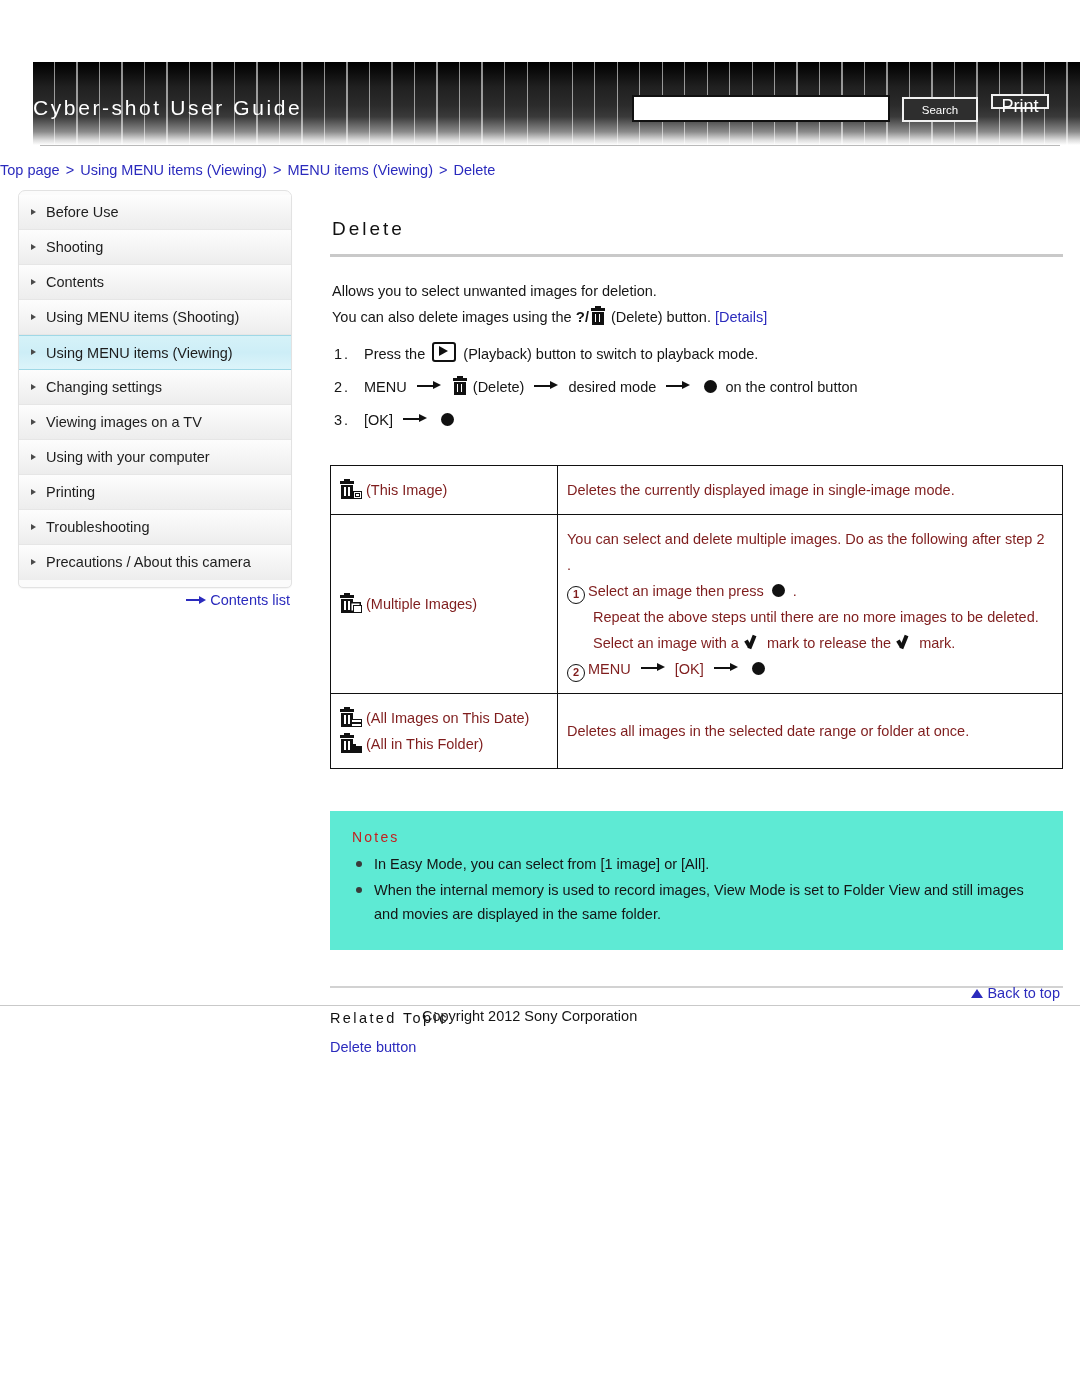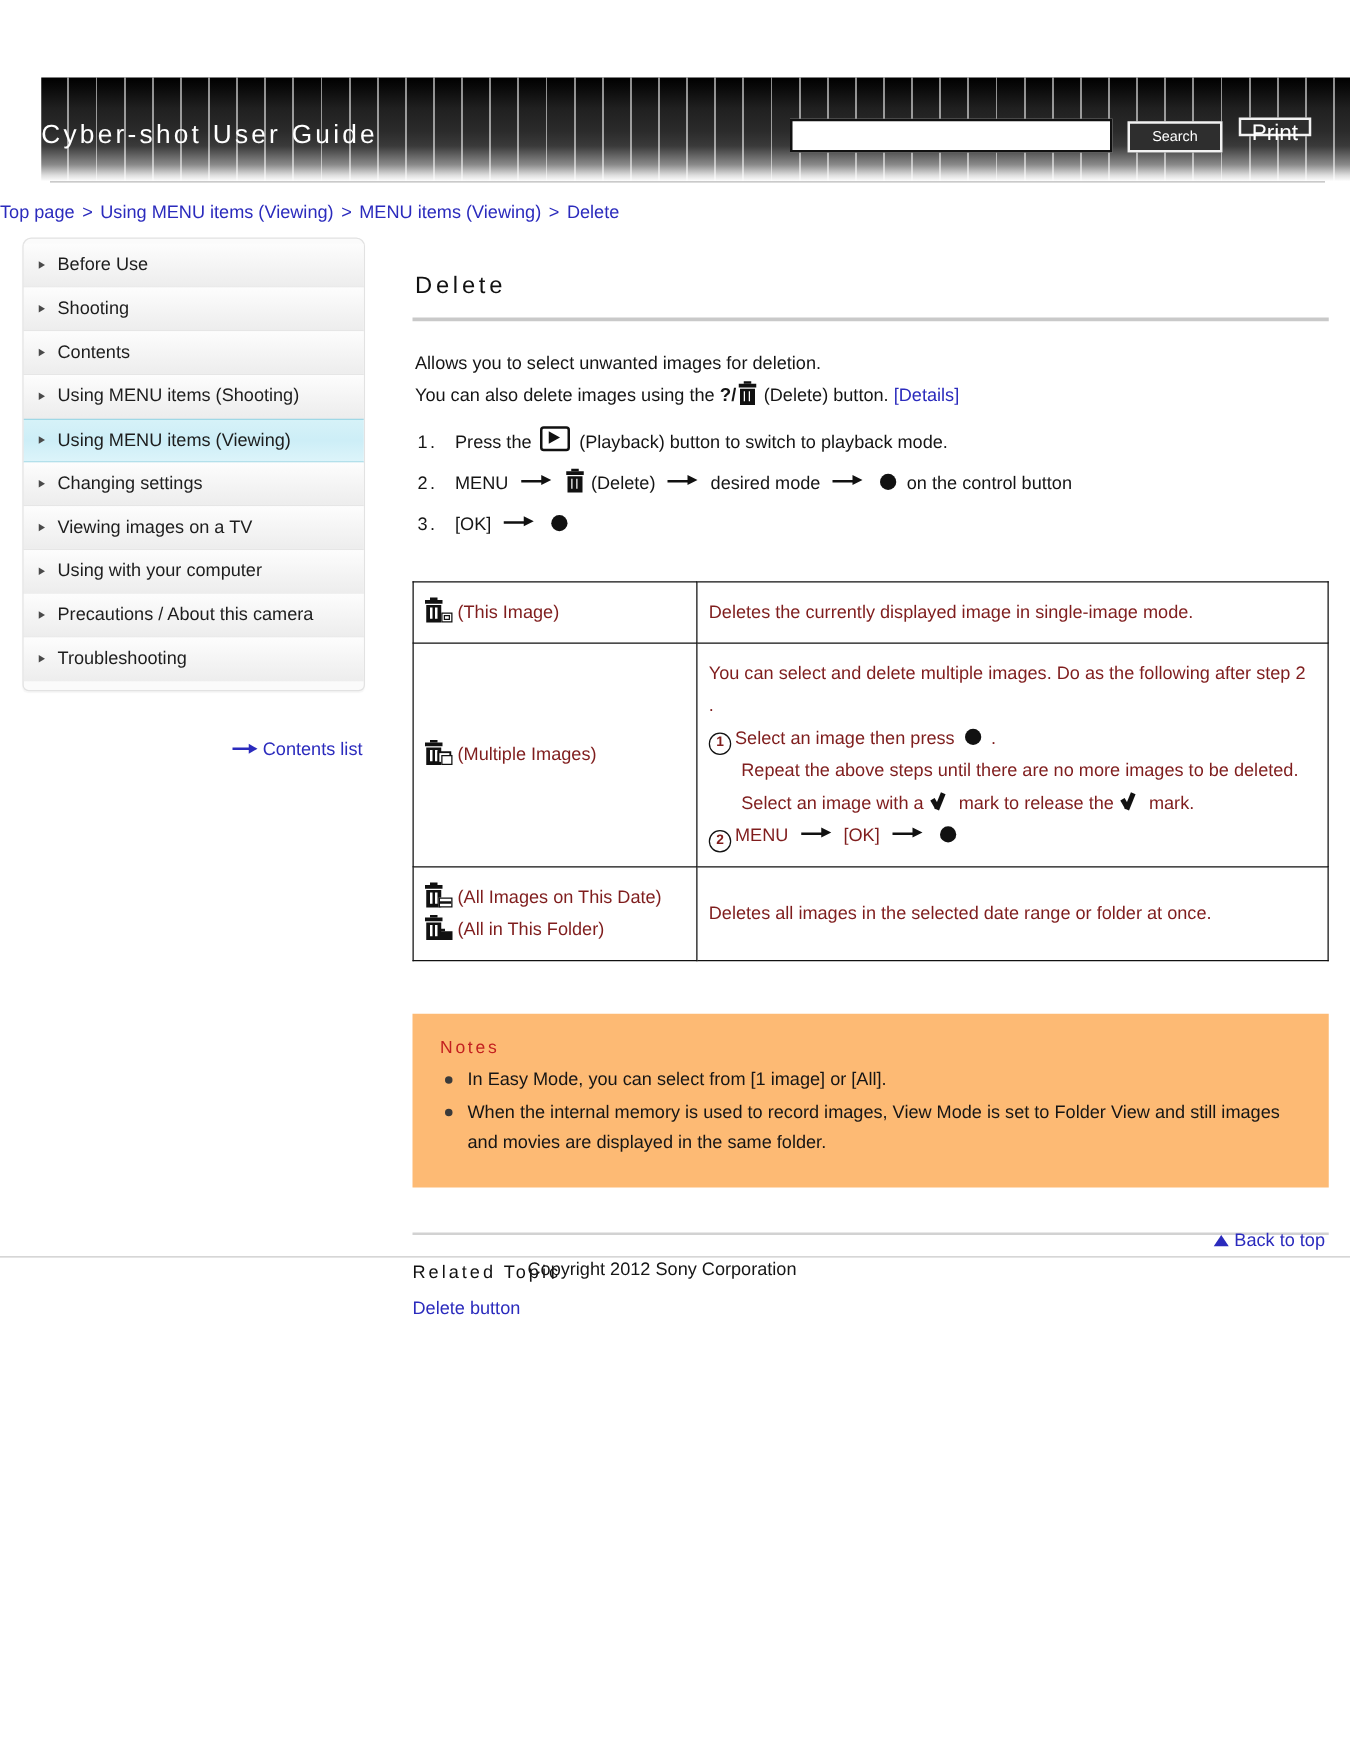--- a/index.html
+++ b/index.html
@@ -411,21 +411,21 @@
     color: #7f1d1d;
   }
   #modes-table td.cell-mode { width: 207px; }
   #modes-table td.cell-desc { }
   .sub-line { display: block; }
   .sub-indent { display: block; padding-left: 26px; }
 
   
   #notes-box {
     margin-top: 42px;
-    background: #fdba74;
+    background: #5eead4;
     padding: 18px 22px 22px 22px;
     width: 733px;
     box-sizing: border-box;
   }
   #notes-title {
     color: #c32020;
     font-size: 14px;
     letter-spacing: 2.2px;
     margin-bottom: 7px;
   }
@@ -544,25 +544,29 @@
   <div class="nav-item">
     <span class="bullet"></span>
     <span>Viewing images on a TV</span>
   </div>
   <div class="nav-item">
     <span class="bullet"></span>
     <span>Using with your computer</span>
   </div>
   <div class="nav-item">
     <span class="bullet"></span>
+    <span>Printing</span>
+  </div>
+  <div class="nav-item">
+    <span class="bullet"></span>
+    <span>Troubleshooting</span>
+  </div>
+  <div class="nav-item">
+    <span class="bullet"></span>
     <span>Precautions / About this camera</span>
-  </div>
-  <div class="nav-item">
-    <span class="bullet"></span>
-    <span>Troubleshooting</span>
   </div>
 </nav>
 
 <div id="contents-list-link">
   <span class="arrow-right-icon"></span><span>Contents list</span>
 </div>
 
 <main id="main">
 
   <h1 id="page-title">Delete</h1>

